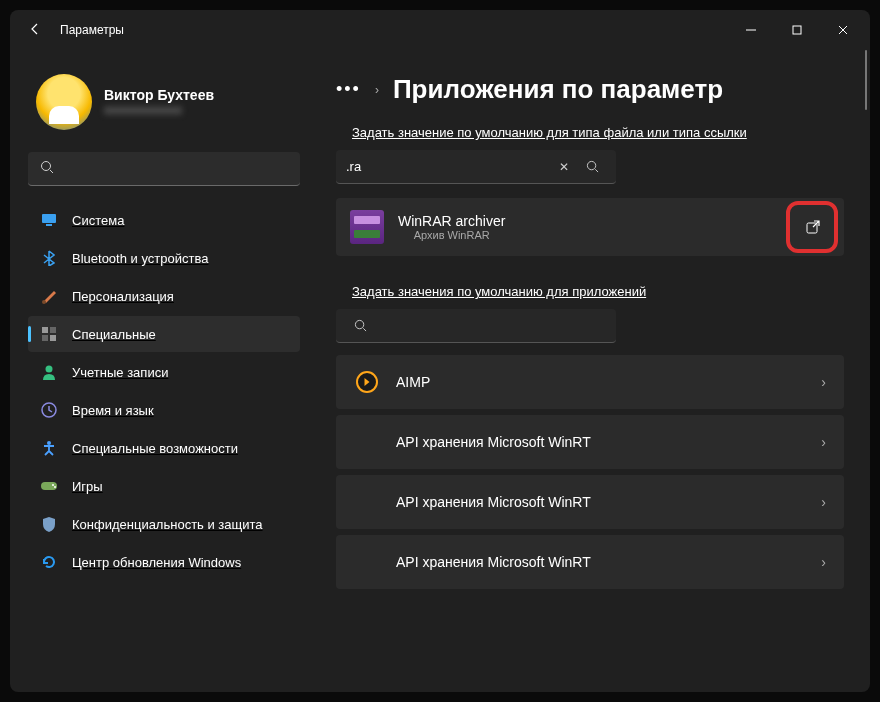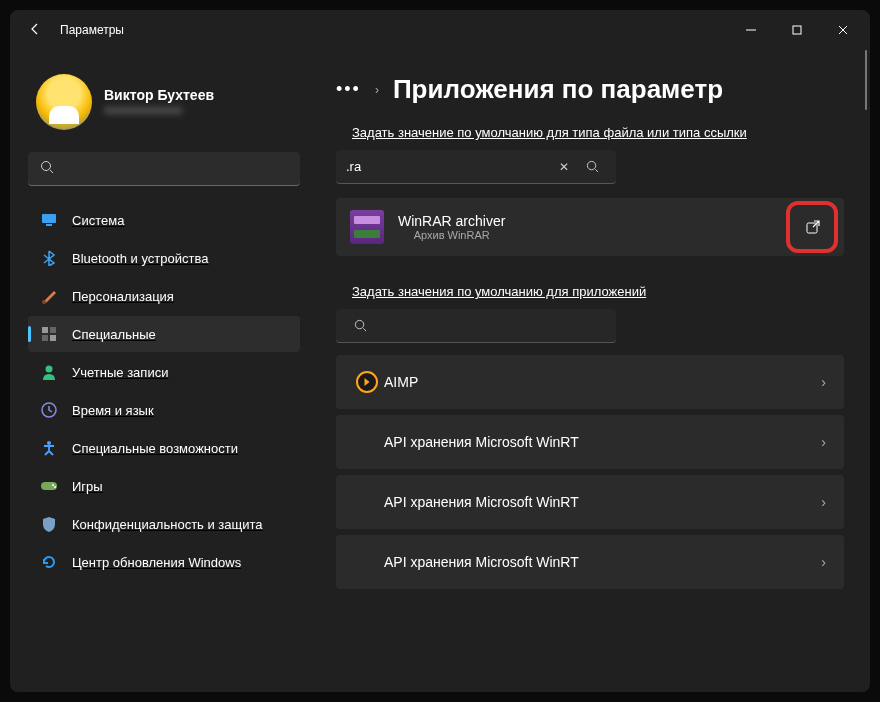--- a/index.html
+++ b/index.html
@@ -39,21 +39,21 @@
 .ibtn{ width:28px; height:28px; display:flex; align-items:center; justify-content:center; color:#cfcfcf; cursor:pointer; font-size:12px;}
 .card { background:#2b2b2b; border-radius:4px; display:flex; align-items:center; padding:12px 14px; margin-top:14px; gap:14px; position:relative;text-align:center;}
 .appicon { width:34px; height:34px; border-radius:3px; display:flex; align-items:center; justify-content:center; }
 .winrar { background:linear-gradient(#7a3e9e,#5a2580); position:relative;}
 .winrar::before{content:"";position:absolute;top:6px;left:4px;right:4px;height:8px;background:#c78fe0;border-radius:1px;}
 .winrar::after{content:"";position:absolute;bottom:6px;left:4px;right:4px;height:8px;background:#3a7e3a;border-radius:1px;}
 .appname { color:#fff; font-size:14px;}
 .appsub { color:#a8a8a8; font-size:11px;}
 .openbtn { position:absolute; right:14px; top:50%; transform:translateY(-50%); width:34px; height:34px; border-radius:4px; display:flex; align-items:center; justify-content:center; color:#fff; cursor:pointer;}
 .hl{ position:absolute; right:6px; top:50%; transform:translateY(-50%); width:52px; height:52px; border:4px solid #e03030; border-radius:12px;}
-.listitem { background:#2b2b2b; border-radius:4px; display:flex; align-items:center; padding:14px 18px; margin-top:6px; gap:4px; cursor:pointer;}
+.listitem { background:#2b2b2b; border-radius:4px; display:flex; align-items:center; padding:14px 18px; margin-top:6px; gap:16px; cursor:pointer;}
 .listitem:first-of-type{margin-top:12px;}
 .liicon{ width:26px; height:26px; display:flex; align-items:center; justify-content:center;}
 .liname{ color:#fff; font-size:14px; flex:1;}
 .liarrow{ color:#aaa; font-size:14px;}
 .aimp{ width:22px; height:22px; border-radius:50%; background:#1a1a1a; border:2px solid #ffa61a; position:relative;}
 .aimp::after{content:"";position:absolute;top:50%;left:50%;transform:translate(-50%,-50%);border-left:5px solid #ffa61a;border-top:4px solid transparent;border-bottom:4px solid transparent;}
 .scrollind{position:absolute;right:3px;top:0;width:2px;height:60px;background:#777;border-radius:2px;}
 </style>
 </head>
 <body>

